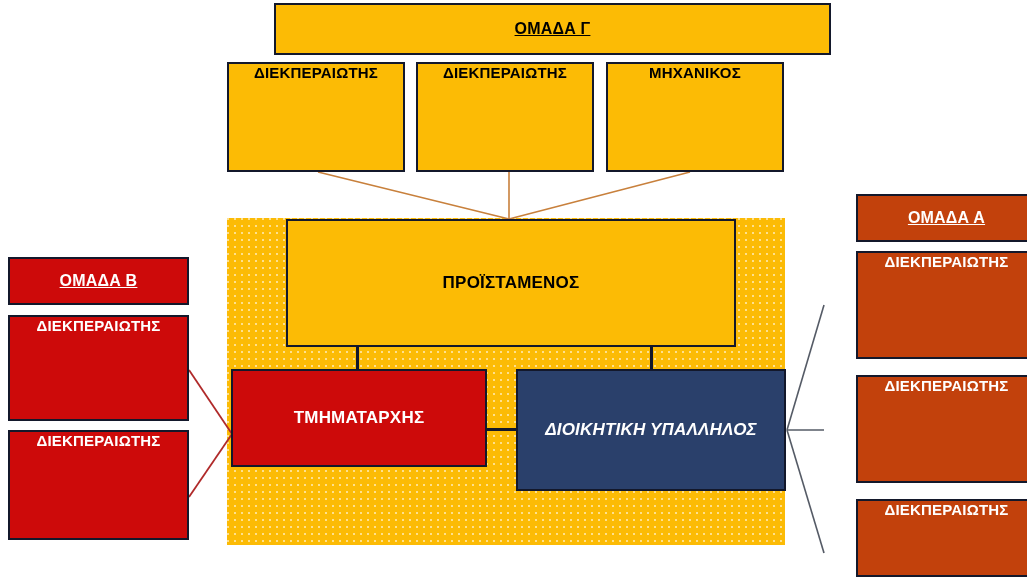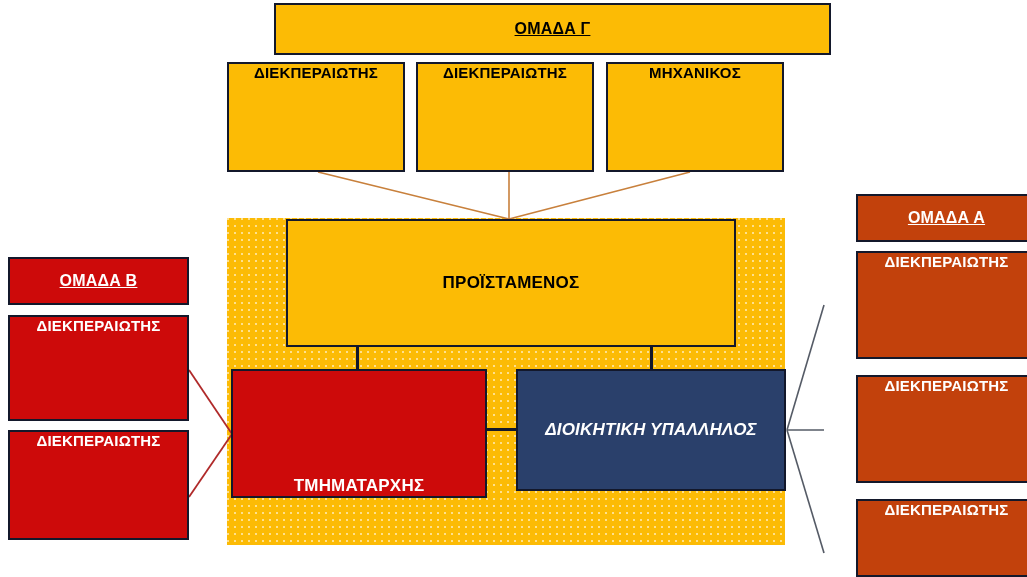--- a/index.html
+++ b/index.html
@@ -144,20 +144,20 @@
   <div class="box navy grp-member" style="left:824px; top:375px; width:181px; height:108px;">
     <span>ΔΙΕΚΠΕΡΑΙΩΤΗΣ</span>
   </div>
   <div class="box navy grp-member" style="left:824px; top:499px; width:181px; height:78px;">
     <span>ΔΙΕΚΠΕΡΑΙΩΤΗΣ</span>
   </div>
 
   <div class="box yellow" style="left:286px; top:219px; width:450px; height:128px; align-items:center; font-size:17px;">
     <span>ΠΡΟΪΣΤΑΜΕΝΟΣ</span>
   </div>
-  <div class="box red" style="left:231px; top:369px; width:256px; height:129px; align-items:flex-end; font-size:17px;">
+  <div class="box red" style="left:231px; top:369px; width:256px; height:98px; align-items:center; font-size:17px;">
     <span>ΤΜΗΜΑΤΑΡΧΗΣ</span>
   </div>
   <div class="box steel" style="left:516px; top:369px; width:270px; height:122px; align-items:center; font-size:17px;font-style:italic;">
     <span>ΔΙΟΙΚΗΤΙΚΗ ΥΠΑΛΛΗΛΟΣ</span>
   </div>
 
 </div>
 
 </body></html>

